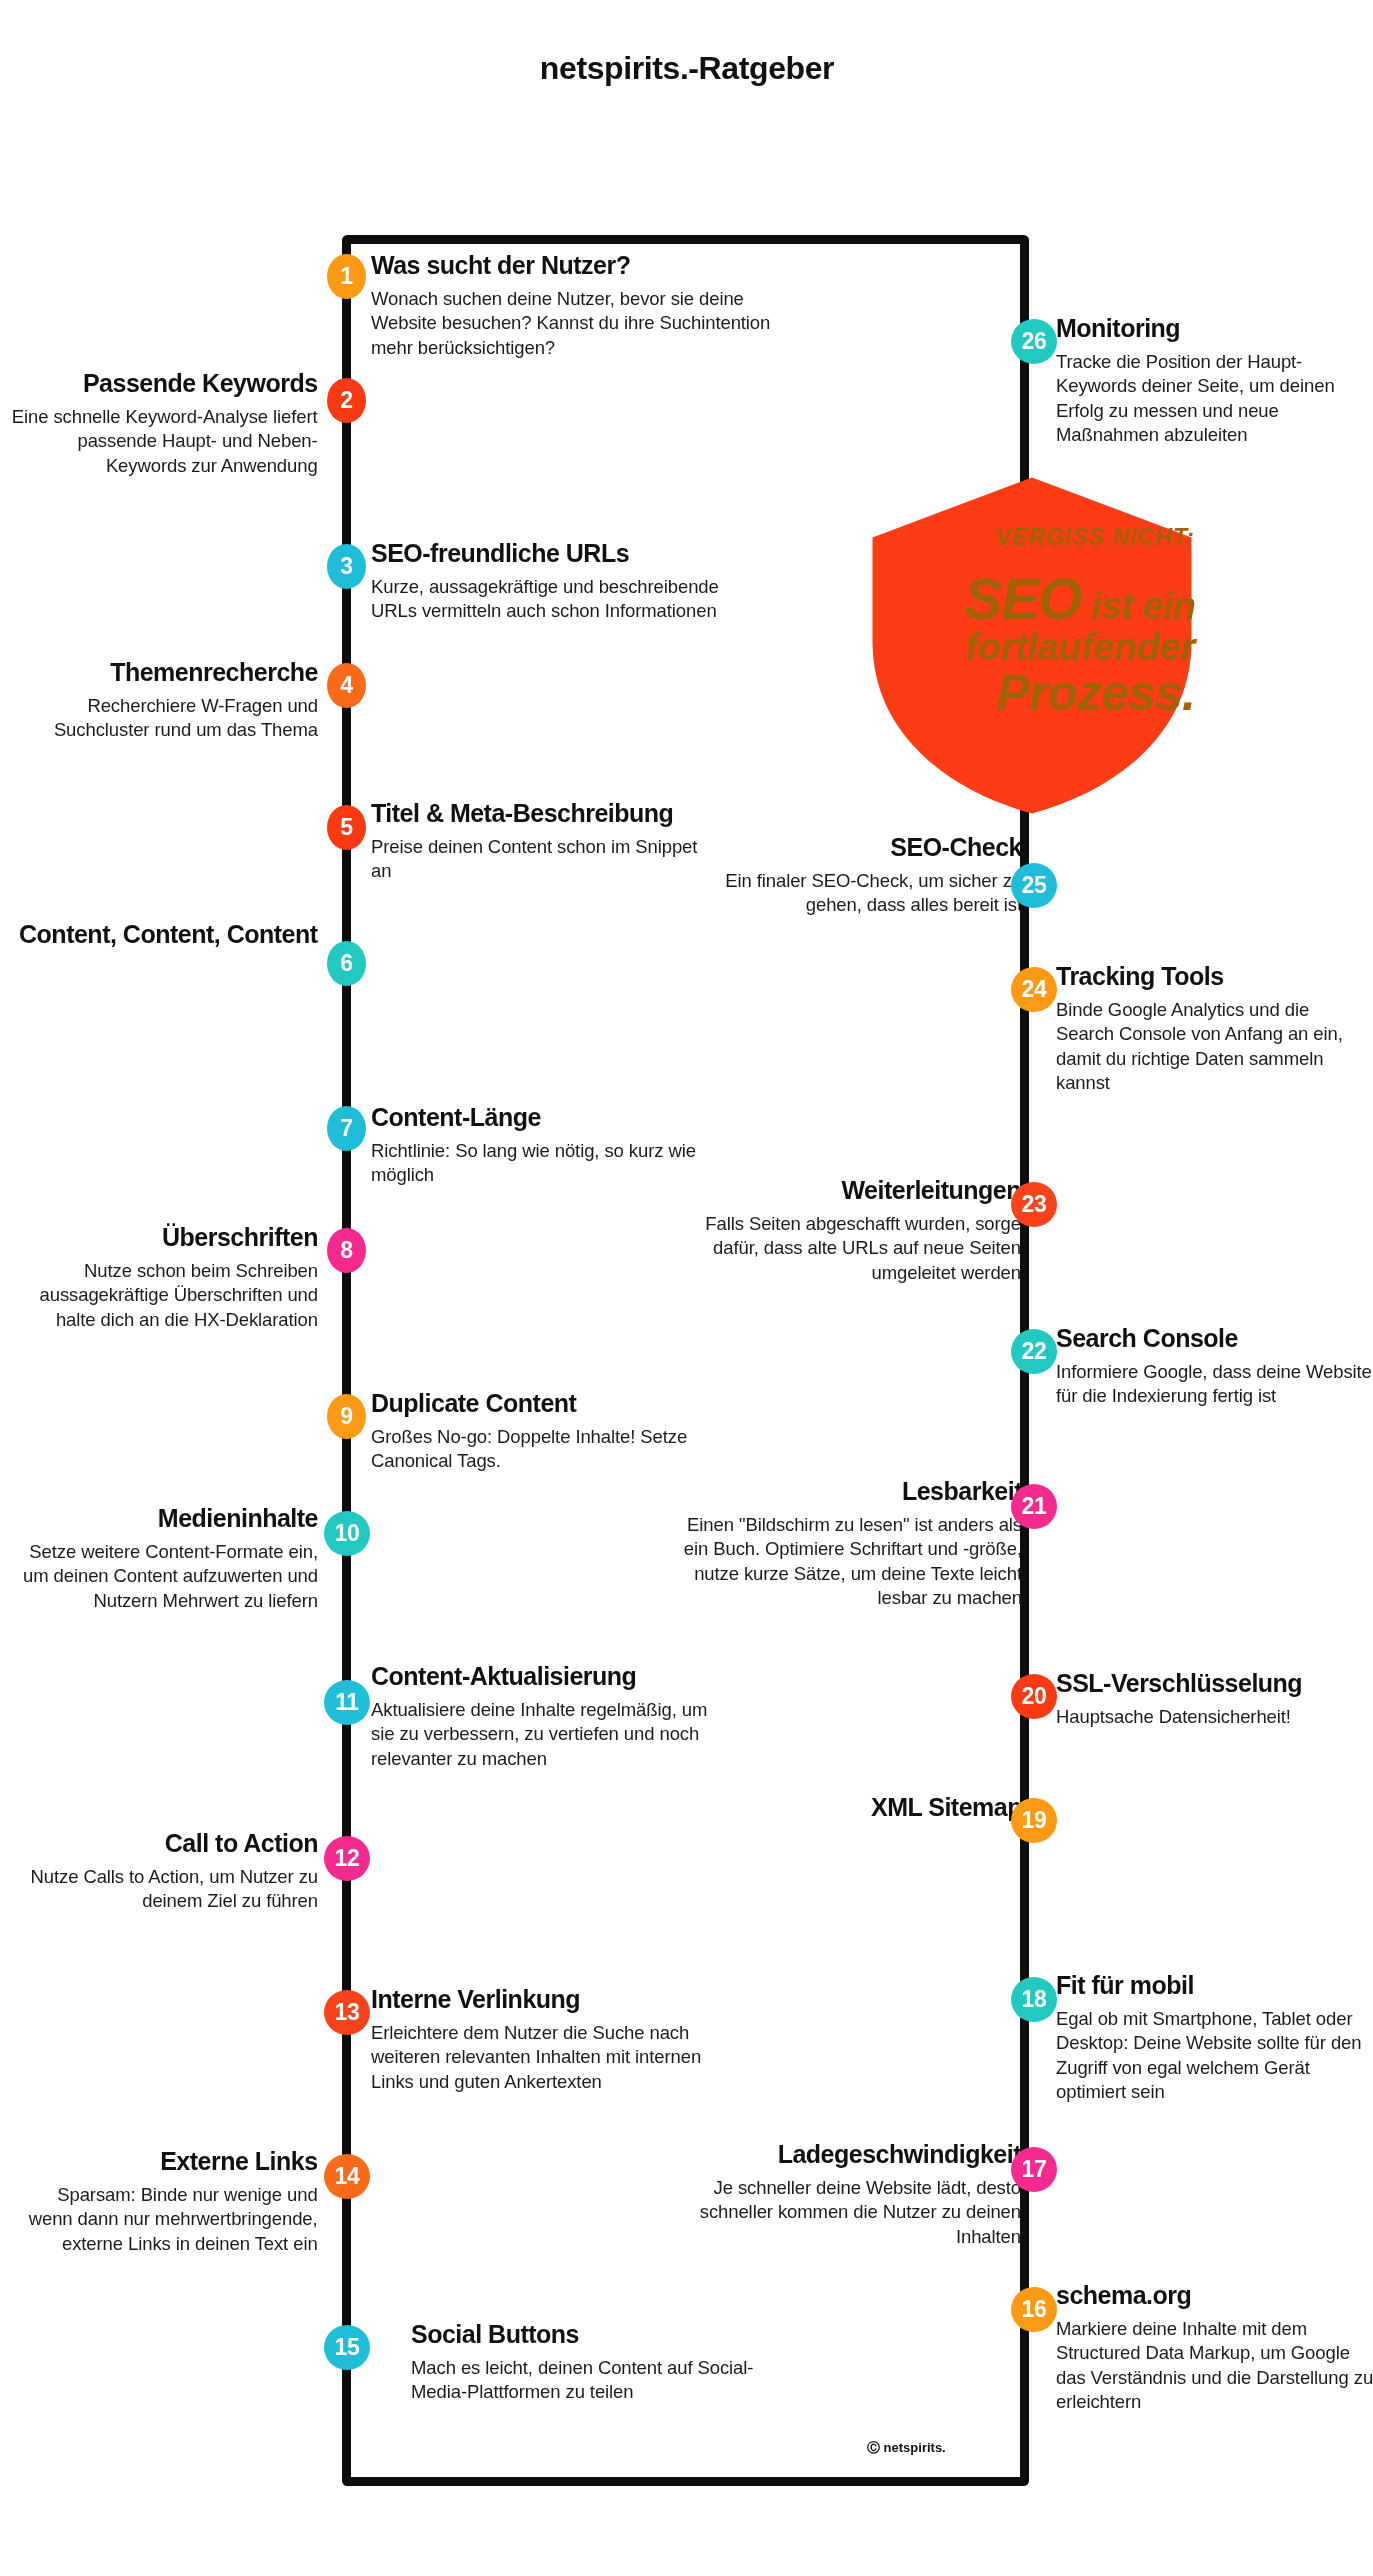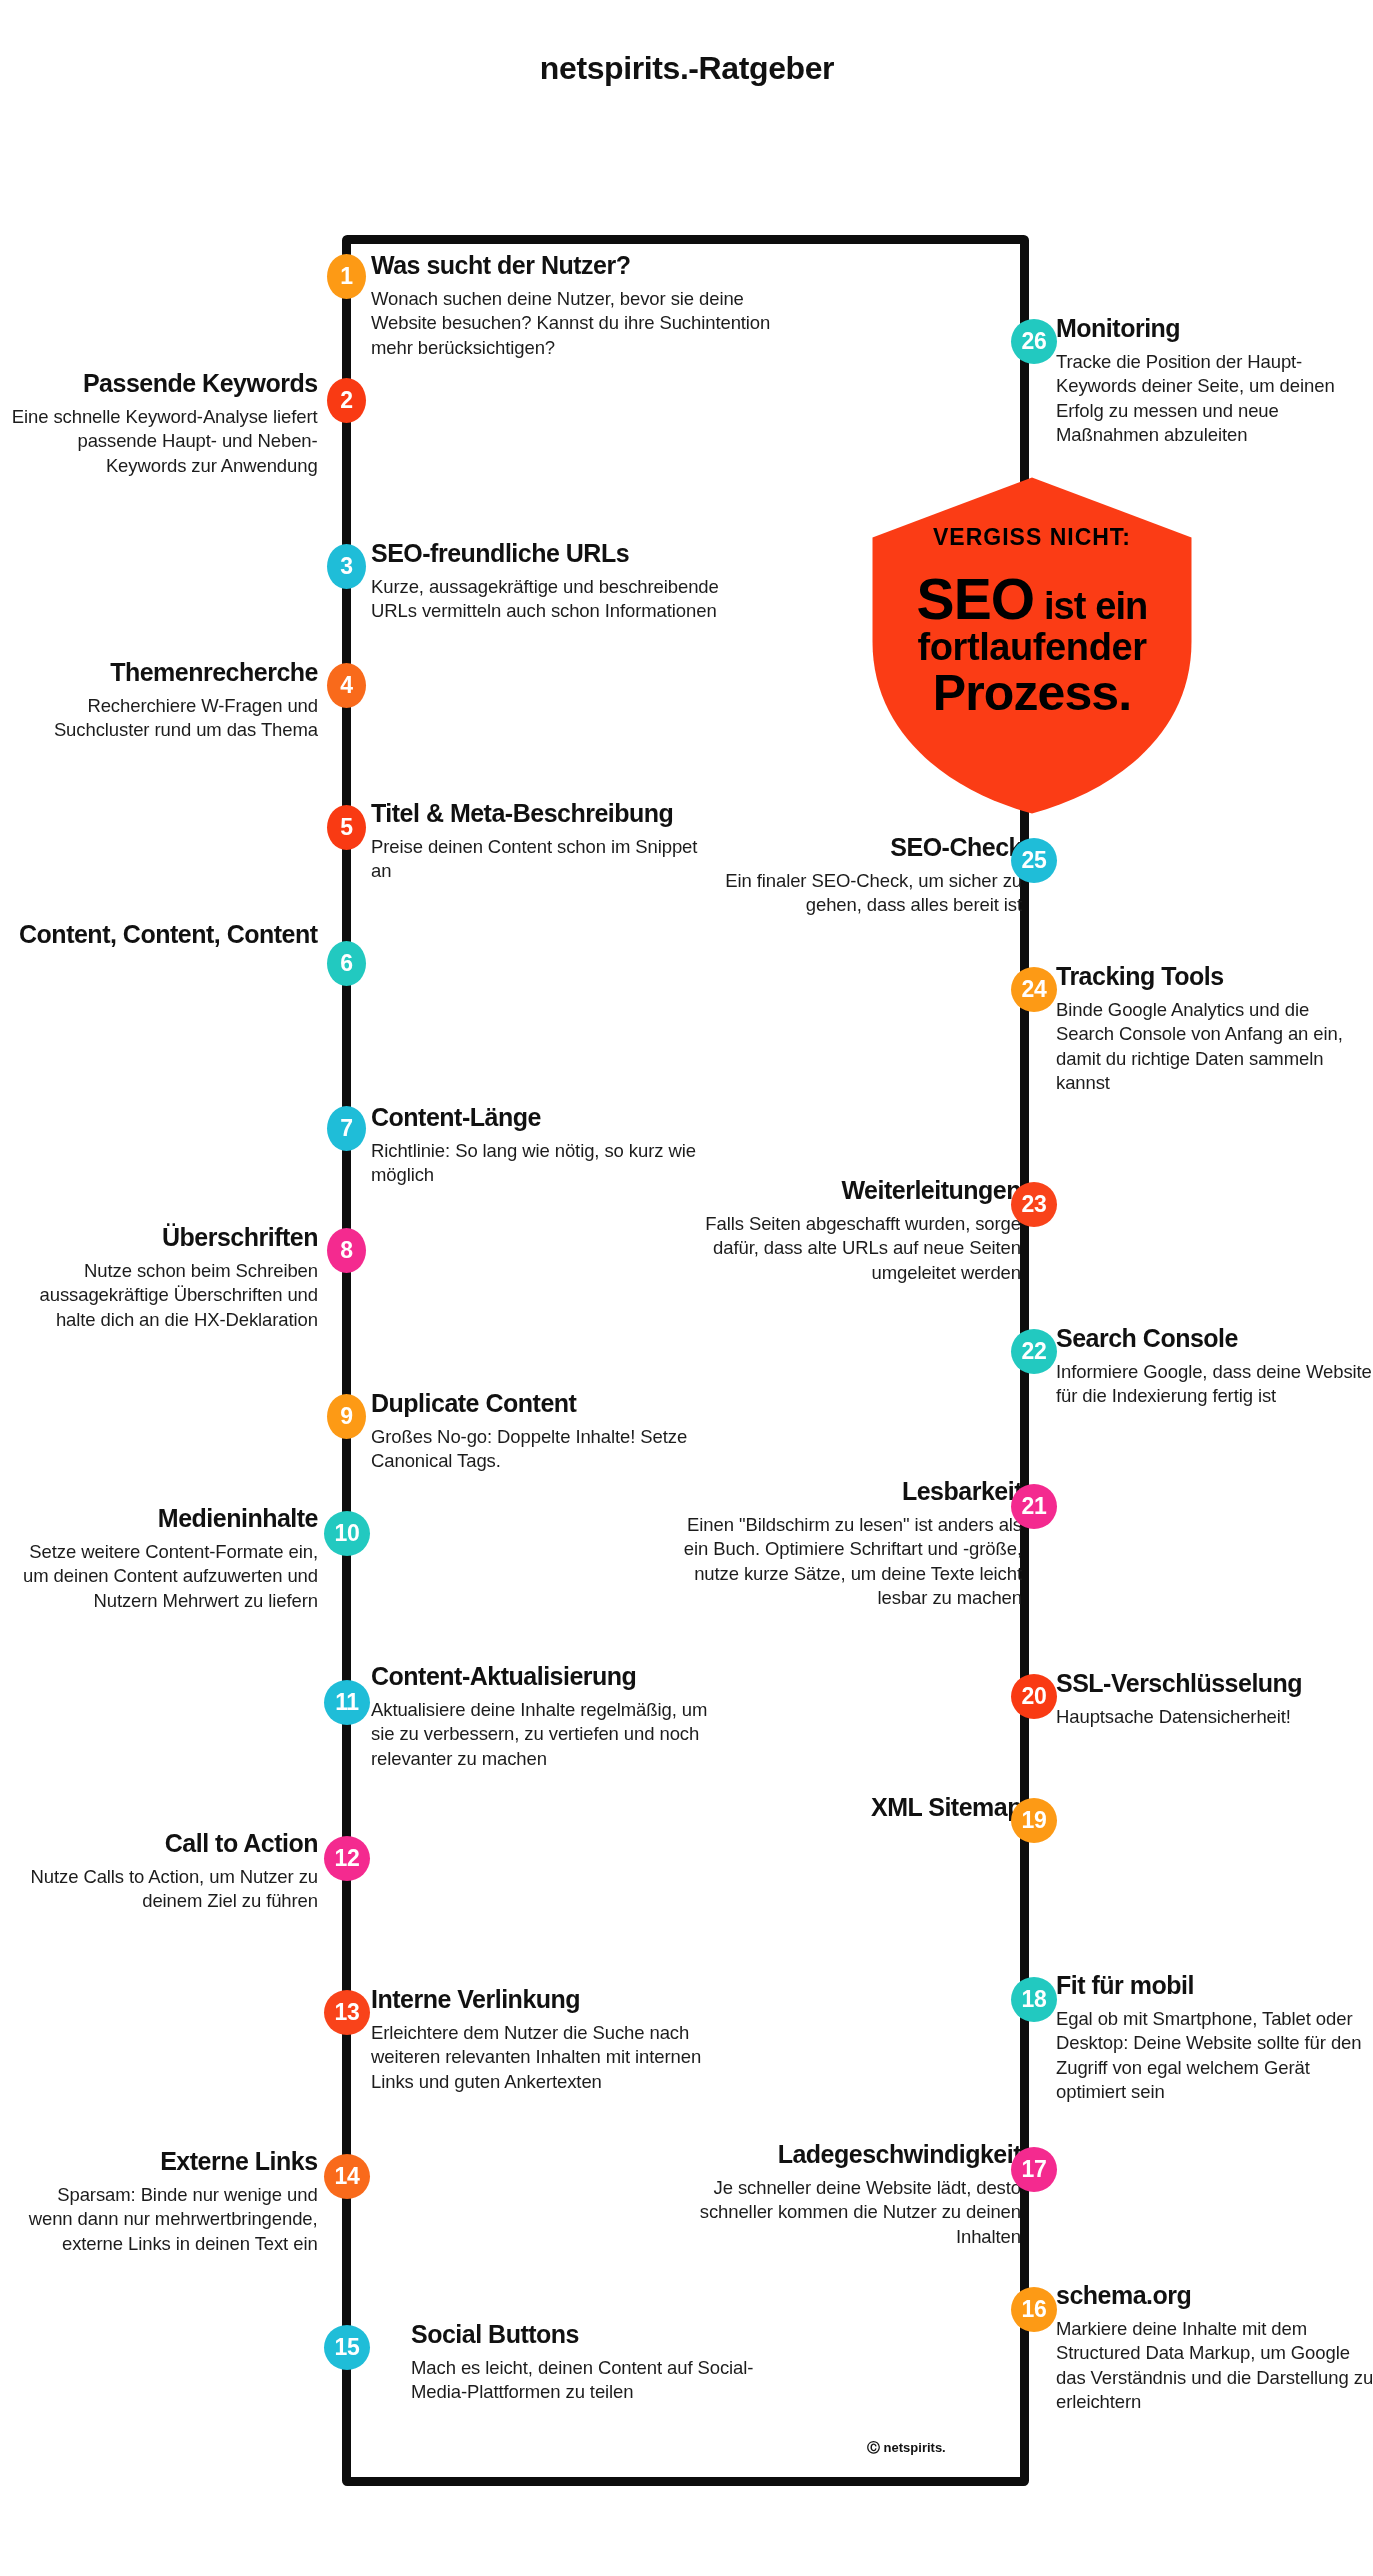--- a/index.html
+++ b/index.html
@@ -66,21 +66,21 @@
   
   #shield {
     position: absolute;
     left: 869px; top: 474px;
     width: 326px; height: 343px;
     z-index: 6;
   }
   #shield svg { position: absolute; left: 0; top: 0; }
   #shield .stext {
     position: absolute; left: 0; top: 0; width: 326px;
-    text-align: center; color: #000000;
+    text-align: right; color: #a16207; font-style: italic;
   }
   #s1 { margin-top: 50px; font-size: 23px; font-weight: 700; letter-spacing: 1px; }
   #s2 { margin-top: 19px; font-size: 45px; font-weight: 700; line-height: 1.02; letter-spacing: -0.9px; }
   #s2 .lg { font-size: 57px; }
   #s2 .md { font-size: 38px; }
   #s3 { font-size: 38px; font-weight: 700; line-height: 1.05; letter-spacing: -0.4px; }
   #s4 { font-size: 50px; font-weight: 700; line-height: 1.02; letter-spacing: -0.9px; }
 </style>
 </head>
 <body>
@@ -219,21 +219,21 @@
     <div class="badge wide" style="left: 1011px; top: 1182px; background: rgb(249, 67, 26);">23</div>
     <div class="txt right-al" style="left: 678px; top: 1176px; width: 343px;">
       <h3>Weiterleitungen</h3>
       <p>Falls Seiten abgeschafft wurden, sorge dafür, dass alte URLs auf neue Seiten umgeleitet werden</p>
     </div>
     <div class="badge wide" style="left: 1011px; top: 967px; background: rgb(253, 154, 21);">24</div>
     <div class="txt left-al" style="left: 1056px; top: 962px; width: 292px;">
       <h3>Tracking Tools</h3>
       <p>Binde Google Analytics und die Search Console von Anfang an ein, damit du richtige Daten sammeln kannst</p>
     </div>
-    <div class="badge wide" style="left: 1011px; top: 838px; background: rgb(31, 189, 216);">25</div>
+    <div class="badge wide" style="left: 1011px; top: 863px; background: rgb(31, 189, 216);">25</div>
     <div class="txt right-al" style="left: 687px; top: 833px; width: 335px;">
       <h3>SEO-Check</h3>
       <p>Ein finaler SEO-Check, um sicher zu gehen, dass alles bereit ist</p>
     </div>
     <div class="badge wide" style="left: 1011px; top: 319px; background: rgb(34, 201, 192);">26</div>
     <div class="txt left-al" style="left: 1056px; top: 314px; width: 309px;">
       <h3>Monitoring</h3>
       <p>Tracke die Position der Haupt-Keywords deiner Seite, um deinen Erfolg zu messen und neue Maßnahmen abzuleiten</p>
     </div>
   </div>

